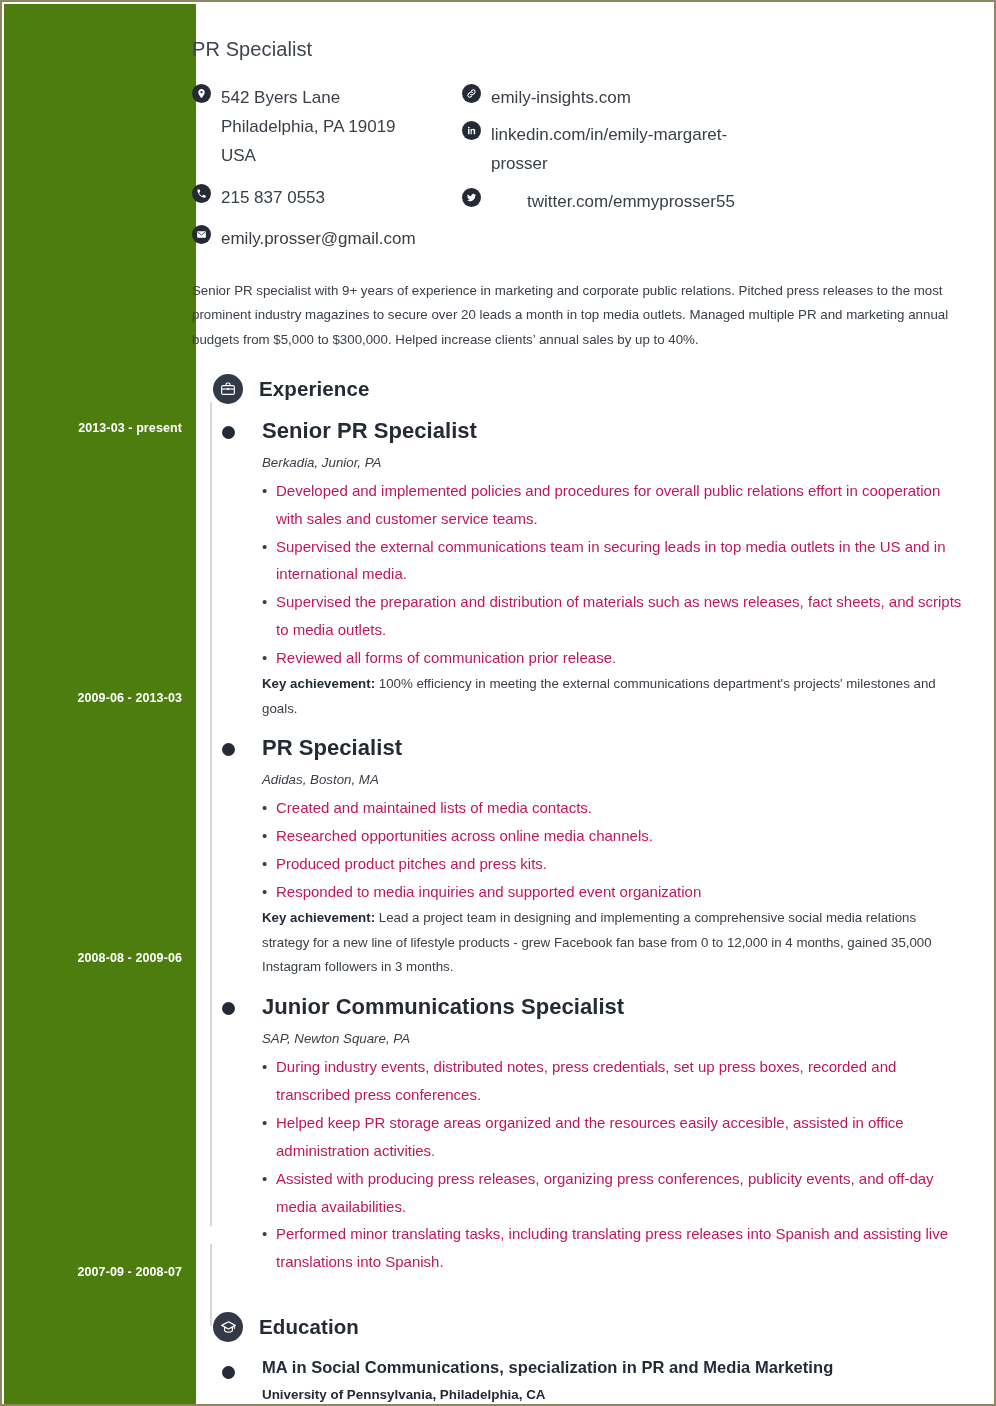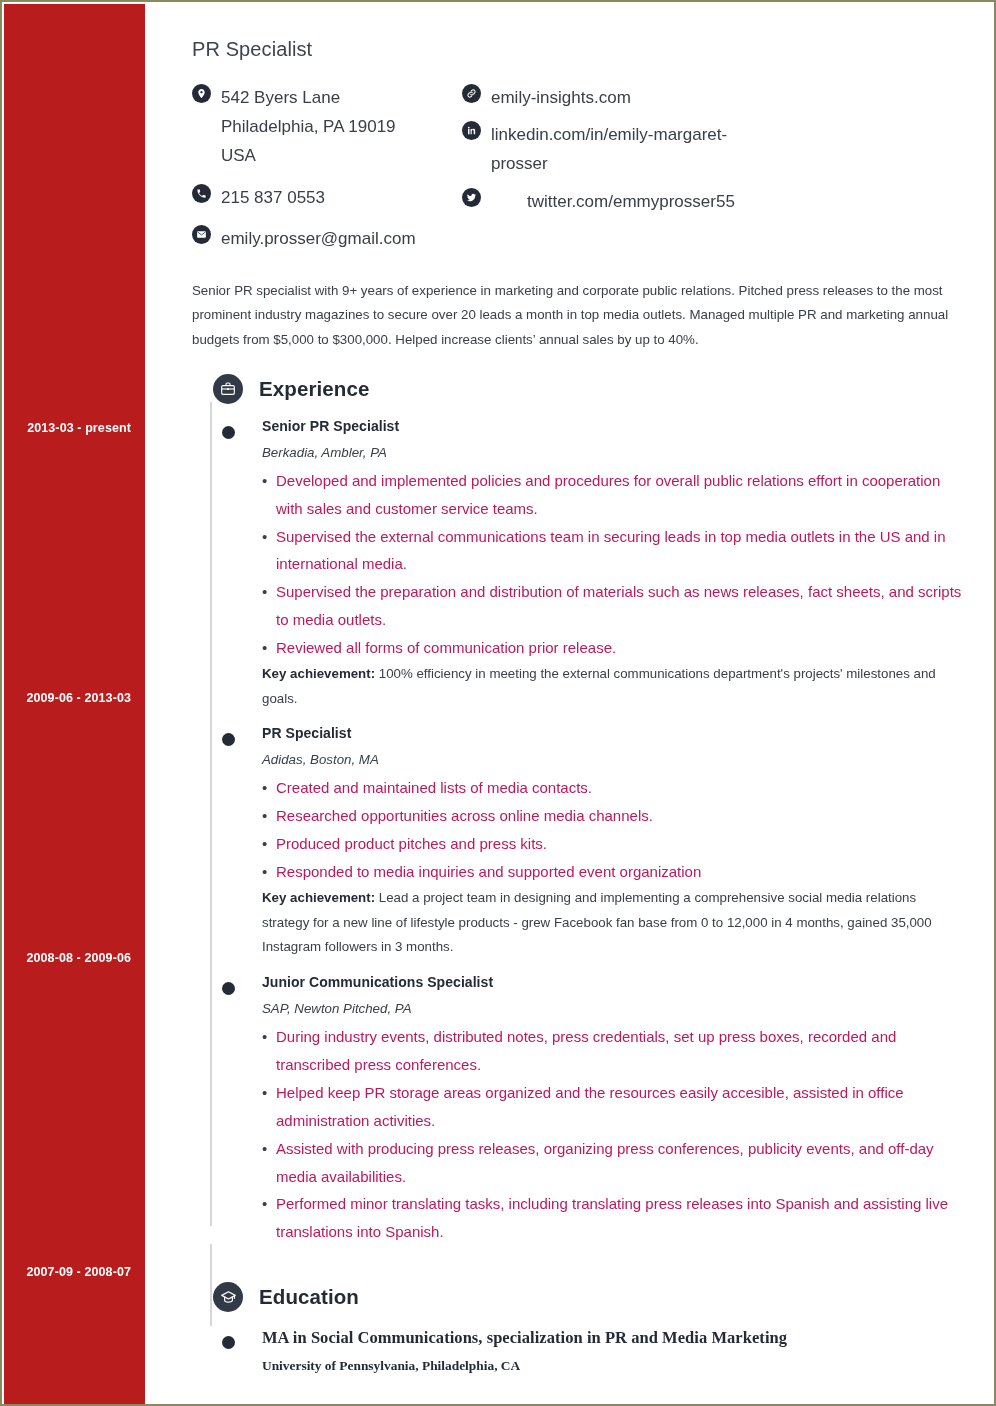--- a/index.html
+++ b/index.html
@@ -19,23 +19,23 @@
     background: #ffffff;
     border: 2px solid #8a8761;
     overflow: hidden;
   }
 
   
   .sidebar {
     position: absolute;
     left: 2px;
     top: 2px;
-    width: 141px;
+    width: 192px;
     height: 1400px;
-    background: #b91c1c;
+    background: #4d7c0f;
   }
 
   .side-date {
     position: absolute;
     right: 14px;
     width: 160px;
     text-align: right;
     color: #ffffff;
     font-size: 12.5px;
     font-weight: bold;
@@ -151,21 +151,21 @@
   .entry .dot {
     position: absolute;
     left: 30px;
     top: 8px;
     width: 13px;
     height: 13px;
     border-radius: 50%;
     background: #242b36;
   }
   .entry-title {
-    font-size: 14px;
+    font-size: 22px;
     font-weight: bold;
     color: #242b36;
     letter-spacing: 0.05px;
   }
   .entry-sub {
     font-size: 13.3px;
     font-style: italic;
     color: #3a4049;
     margin-top: 11px;
   }
@@ -305,21 +305,21 @@
             <path d="M2.5 12h19"></path>
             <rect x="10.6" y="10.6" width="2.8" height="3" rx="0.6" fill="#ffffff" stroke="none"></rect>
           </svg>
       </span>
       <span class="sec-title">Experience</span>
     </div>
 
     <div class="entry" style="margin-top:14px;">
       <span class="dot"></span>
       <div class="entry-title">Senior PR Specialist</div>
-      <div class="entry-sub">Berkadia, Ambler, PA</div>
+      <div class="entry-sub">Berkadia, Junior, PA</div>
       <ul class="entry-bullets">
         <li>Developed and implemented policies and procedures for overall public relations effort in cooperation with sales and customer service teams.</li>
         <li>Supervised the external communications team in securing leads in top media outlets in the US and in international media.</li>
         <li>Supervised the preparation and distribution of materials such as news releases, fact sheets, and scripts to media outlets.</li>
         <li>Reviewed all forms of communication prior release.</li>
       </ul>
       <div class="key-ach">
         <b>Key achievement:</b><span> 100% efficiency in meeting the external communications department's projects' milestones and goals.</span>
       </div>
     </div>
@@ -335,21 +335,21 @@
         <li>Responded to media inquiries and supported event organization</li>
       </ul>
       <div class="key-ach">
         <b>Key achievement:</b><span> Lead a project team in designing and implementing a comprehensive social media relations strategy for a new line of lifestyle products - grew Facebook fan base from 0 to 12,000 in 4 months, gained 35,000 Instagram followers in 3 months.</span>
       </div>
     </div>
 
     <div class="entry" style="margin-top:14px;">
       <span class="dot"></span>
       <div class="entry-title">Junior Communications Specialist</div>
-      <div class="entry-sub">SAP, Newton Pitched, PA</div>
+      <div class="entry-sub">SAP, Newton Square, PA</div>
       <ul class="entry-bullets">
         <li>During industry events, distributed notes, press credentials, set up press boxes, recorded and transcribed press conferences.</li>
         <li>Helped keep PR storage areas organized and the resources easily accesible, assisted in office administration activities.</li>
         <li>Assisted with producing press releases, organizing press conferences, publicity events, and off-day media availabilities.</li>
         <li>Performed minor translating tasks, including translating press releases into Spanish and assisting live translations into Spanish.</li>
       </ul>
     </div>
 
     <div class="timeline" style="top:1240px; height:82px;"></div>
 
@@ -357,20 +357,20 @@
       <span class="sec-icon">
         <svg width="17" height="17" viewBox="0 0 24 24" fill="none" stroke="#ffffff" stroke-width="1.7" stroke-linejoin="round">
             <path d="M12 4 2.5 9 12 14l9.5-5z"></path>
             <path d="M6.5 11.3V16c0 1.4 2.5 2.6 5.5 2.6s5.5-1.2 5.5-2.6v-4.7"></path>
             <path d="M20.4 9.7v4.1"></path>
           </svg>
       </span>
       <span class="sec-title">Education</span>
     </div>
 
-    <div class="entry edu-entry" style="margin-top:16px;font-family:Liberation Serif, serif;">
+    <div class="entry edu-entry" style="margin-top:16px;">
       <span class="dot"></span>
       <div class="entry-title">MA in Social Communications, specialization in PR and Media Marketing</div>
       <div class="edu-school">University of Pennsylvania, Philadelphia, CA</div>
     </div>
 
   </div>
 </div>
 
 </body></html>

